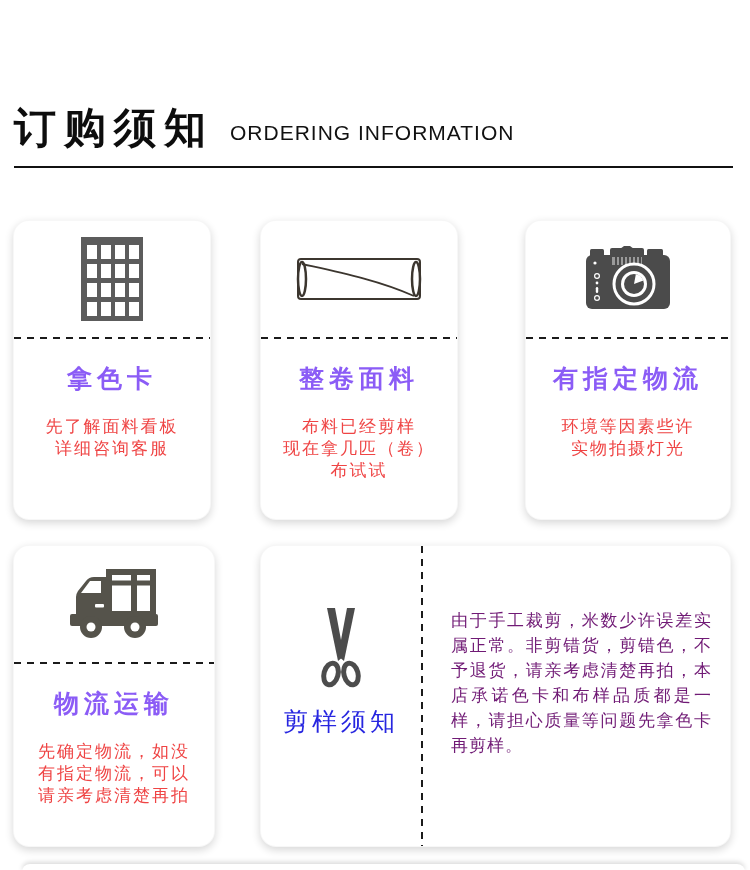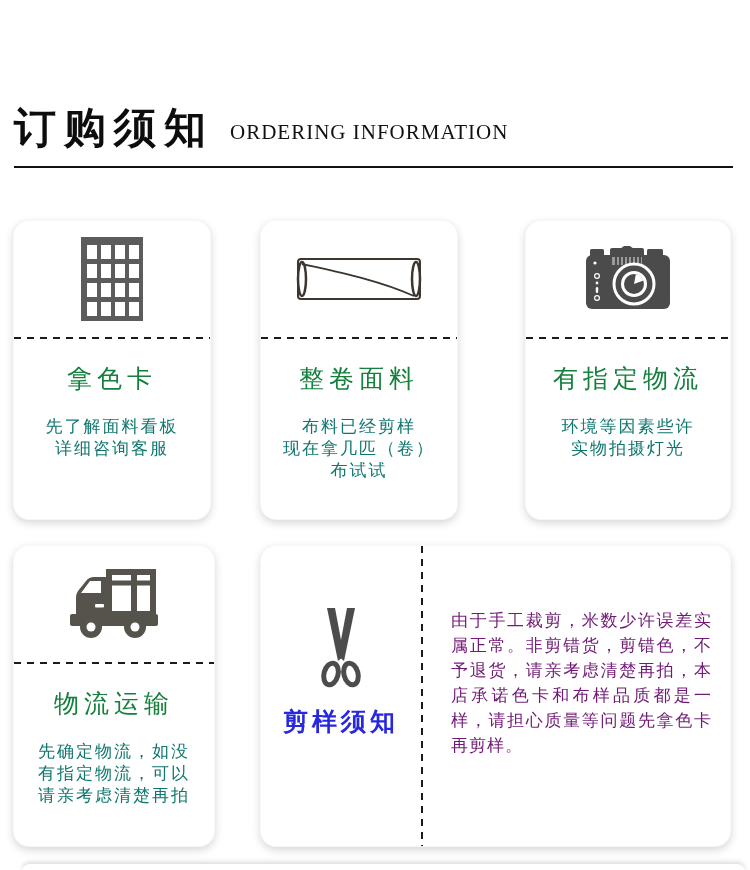--- a/index.html
+++ b/index.html
@@ -3,46 +3,46 @@
 <meta charset="utf-8">
 <style>
   html,body{margin:0;padding:0;background:#ffffff;}
   .page{position:relative;width:750px;height:870px;background:#ffffff;overflow:hidden;
         font-family:"DejaVu Sans",sans-serif;color:#161616;}
 
   
   .hdr{position:absolute;left:14px;top:104px;display:flex;align-items:flex-end;gap:16px;justify-content:center;}
   .hdr-zh{font-size:42px;font-weight:bold;letter-spacing:8px;color:#0d0d0d;line-height:1.15;}
   .hdr-en{font-size:21px;letter-spacing:1px;color:#111;margin-bottom:7px;
-          font-family:Liberation Serif, serif;}
+          font-family:Liberation Sans, sans-serif;}
   .hdr-rule{position:absolute;left:14px;top:166px;width:719px;height:2px;background:#111;}
 
   
   .card{position:absolute;background:#fff;border-radius:16px;
         box-shadow:0 3px 9px rgba(0,0,0,0.16);border:1px solid rgba(0,0,0,0.03);
         box-sizing:border-box;}
   .c1{left:13px;top:220px;width:198px;height:300px;}
   .c2{left:260px;top:220px;width:198px;height:300px;}
   .c3{left:525px;top:220px;width:206px;height:300px;}
   .c4{left:13px;top:545px;width:202px;height:302px;}
   .c5{left:260px;top:545px;width:471px;height:302px;}
 
   .icon-zone{height:116px;display:flex;align-items:center;justify-content:center;}
   .dash-h{height:2px;width:100%;
           background:repeating-linear-gradient(to right,#1b1b1b 0 7px,transparent 7px 13px);}
-  .card-title{margin:24px 0 0 0;text-align:center;color:#15803d;
-              font-size:25px;font-weight:normal;letter-spacing:5px;line-height:32px;}
+  .card-title{margin:24px 0 0 0;text-align:center;color:#8b5cf6;
+              font-size:25px;font-weight:bold;letter-spacing:5px;line-height:32px;}
   .card-body{margin-top:20px;text-align:center;font-size:17px;line-height:22px;
-             letter-spacing:2px;color:#0f766e;}
+             letter-spacing:2px;color:#ef4444;}
 
   
   .c5-left{position:absolute;left:0;top:0;width:160px;height:100%;
            display:flex;flex-direction:column;align-items:center;}
   .c5-left svg{margin-top:60px;}
-  .c5-title{margin:16px 0 0 0;color:#2726e0;font-size:25px;font-weight:bold;
+  .c5-title{margin:16px 0 0 0;color:#2726e0;font-size:25px;font-weight:normal;
             letter-spacing:4px;line-height:32px;text-align:center;}
   .dash-v{position:absolute;left:160px;top:0;bottom:0;width:2px;
           background:repeating-linear-gradient(to bottom,#1b1b1b 0 7px,transparent 7px 13px);}
   .c5-note{position:absolute;left:162px;right:0;top:0;padding:62px 18px 0 28px;
            font-size:17px;line-height:25px;letter-spacing:1px;color:#701a75;
            text-align:justify;}
 
   
   .next-card-hint{position:absolute;left:22px;top:864px;width:723px;height:8px;
                   background:#fff;border-radius:14px 14px 0 0;

